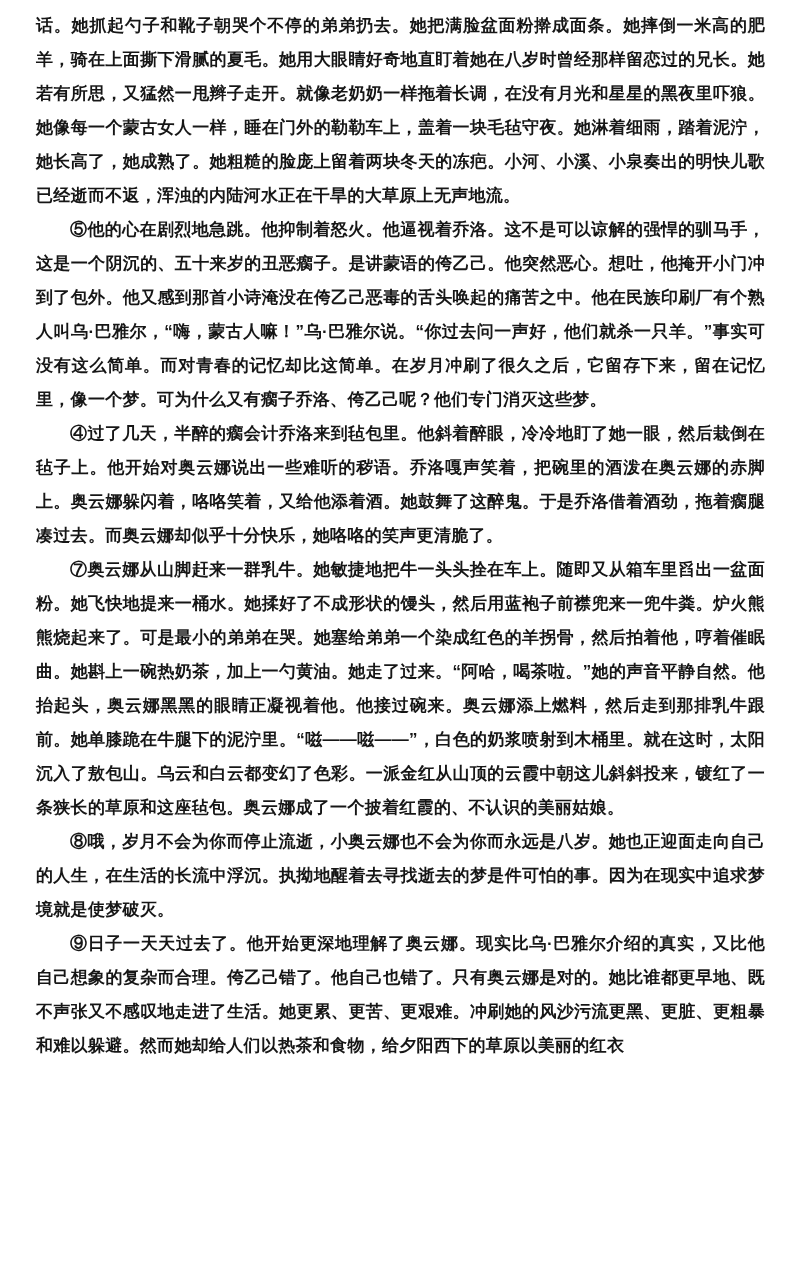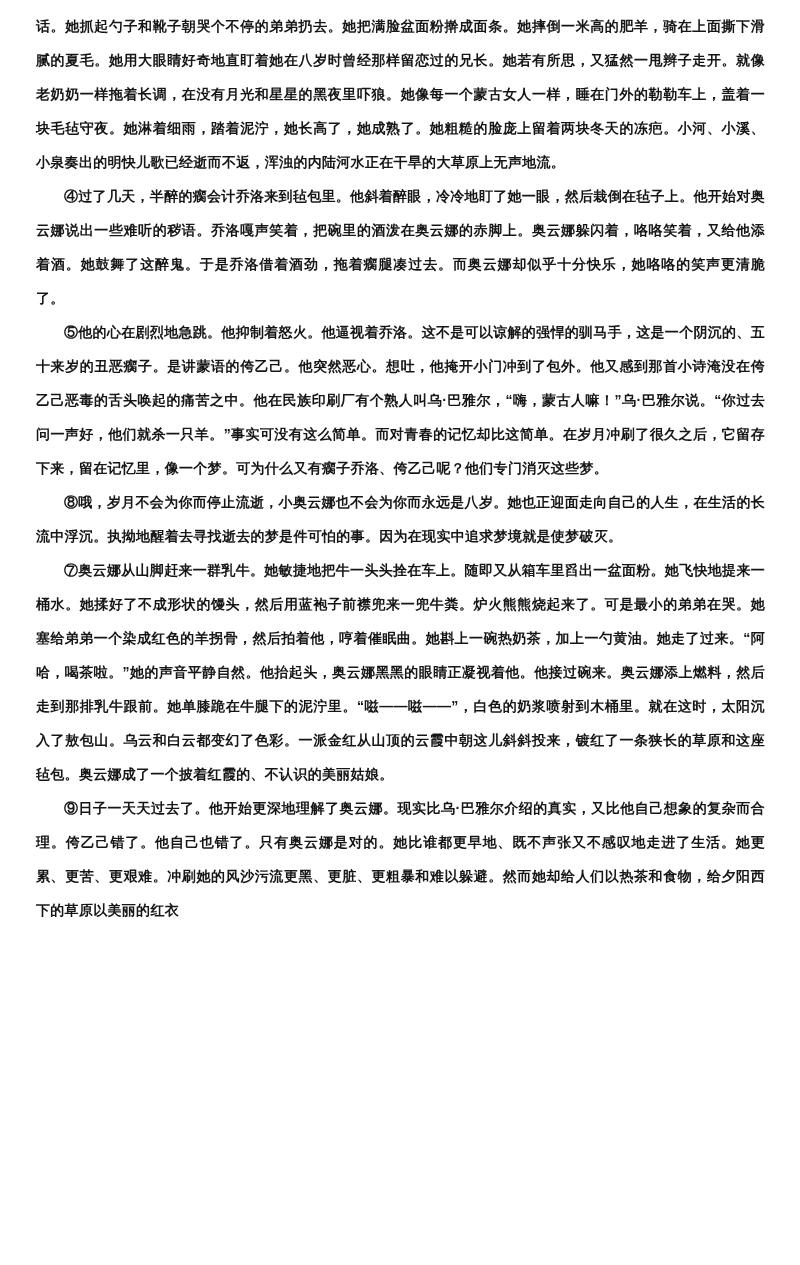--- a/index.html
+++ b/index.html
@@ -15,36 +15,36 @@
   }
   .page {
     box-sizing: border-box;
     width: 800px;
     height: 1265px;
     padding: 9px 35px 0 36px;
     background: #ffffff;
   }
   .para {
     margin: 0;
-    font-size: 14px;
+    font-size: 17px;
     line-height: 34px;
     font-weight: 700;
     color: #161616;
     text-align: justify;
     text-justify: inter-ideograph;
     letter-spacing: 0.3px;
     word-break: break-all;
   }
   .para.indent {
     text-indent: 2em;
   }
 </style>
 </head>
 <body>
 
 <div class="page">
   <p class="para">话。她抓起勺子和靴子朝哭个不停的弟弟扔去。她把满脸盆面粉擀成面条。她摔倒一米高的肥羊，骑在上面撕下滑腻的夏毛。她用大眼睛好奇地直盯着她在八岁时曾经那样留恋过的兄长。她若有所思，又猛然一甩辫子走开。就像老奶奶一样拖着长调，在没有月光和星星的黑夜里吓狼。她像每一个蒙古女人一样，睡在门外的勒勒车上，盖着一块毛毡守夜。她淋着细雨，踏着泥泞，她长高了，她成熟了。她粗糙的脸庞上留着两块冬天的冻疤。小河、小溪、小泉奏出的明快儿歌已经逝而不返，浑浊的内陆河水正在干旱的大草原上无声地流。</p>
+  <p class="para indent">⑤他的心在剧烈地急跳。他抑制着怒火。他逼视着乔洛。这不是可以谅解的强悍的驯马手，这是一个阴沉的、五十来岁的丑恶瘸子。是讲蒙语的侉乙己。他突然恶心。想吐，他掩开小门冲到了包外。他又感到那首小诗淹没在侉乙己恶毒的舌头唤起的痛苦之中。他在民族印刷厂有个熟人叫乌·巴雅尔，“嗨，蒙古人嘛！”乌·巴雅尔说。“你过去问一声好，他们就杀一只羊。”事实可没有这么简单。而对青春的记忆却比这简单。在岁月冲刷了很久之后，它留存下来，留在记忆里，像一个梦。可为什么又有瘸子乔洛、侉乙己呢？他们专门消灭这些梦。</p>
   <p class="para indent">④过了几天，半醉的瘸会计乔洛来到毡包里。他斜着醉眼，冷冷地盯了她一眼，然后栽倒在毡子上。他开始对奥云娜说出一些难听的秽语。乔洛嘎声笑着，把碗里的酒泼在奥云娜的赤脚上。奥云娜躲闪着，咯咯笑着，又给他添着酒。她鼓舞了这醉鬼。于是乔洛借着酒劲，拖着瘸腿凑过去。而奥云娜却似乎十分快乐，她咯咯的笑声更清脆了。</p>
-  <p class="para indent">⑤他的心在剧烈地急跳。他抑制着怒火。他逼视着乔洛。这不是可以谅解的强悍的驯马手，这是一个阴沉的、五十来岁的丑恶瘸子。是讲蒙语的侉乙己。他突然恶心。想吐，他掩开小门冲到了包外。他又感到那首小诗淹没在侉乙己恶毒的舌头唤起的痛苦之中。他在民族印刷厂有个熟人叫乌·巴雅尔，“嗨，蒙古人嘛！”乌·巴雅尔说。“你过去问一声好，他们就杀一只羊。”事实可没有这么简单。而对青春的记忆却比这简单。在岁月冲刷了很久之后，它留存下来，留在记忆里，像一个梦。可为什么又有瘸子乔洛、侉乙己呢？他们专门消灭这些梦。</p>
+  <p class="para indent">⑦奥云娜从山脚赶来一群乳牛。她敏捷地把牛一头头拴在车上。随即又从箱车里舀出一盆面粉。她飞快地提来一桶水。她揉好了不成形状的馒头，然后用蓝袍子前襟兜来一兜牛粪。炉火熊熊烧起来了。可是最小的弟弟在哭。她塞给弟弟一个染成红色的羊拐骨，然后拍着他，哼着催眠曲。她斟上一碗热奶茶，加上一勺黄油。她走了过来。“阿哈，喝茶啦。”她的声音平静自然。他抬起头，奥云娜黑黑的眼睛正凝视着他。他接过碗来。奥云娜添上燃料，然后走到那排乳牛跟前。她单膝跪在牛腿下的泥泞里。“嗞——嗞——”，白色的奶浆喷射到木桶里。就在这时，太阳沉入了敖包山。乌云和白云都变幻了色彩。一派金红从山顶的云霞中朝这儿斜斜投来，镀红了一条狭长的草原和这座毡包。奥云娜成了一个披着红霞的、不认识的美丽姑娘。</p>
   <p class="para indent">⑧哦，岁月不会为你而停止流逝，小奥云娜也不会为你而永远是八岁。她也正迎面走向自己的人生，在生活的长流中浮沉。执拗地醒着去寻找逝去的梦是件可怕的事。因为在现实中追求梦境就是使梦破灭。</p>
-  <p class="para indent">⑦奥云娜从山脚赶来一群乳牛。她敏捷地把牛一头头拴在车上。随即又从箱车里舀出一盆面粉。她飞快地提来一桶水。她揉好了不成形状的馒头，然后用蓝袍子前襟兜来一兜牛粪。炉火熊熊烧起来了。可是最小的弟弟在哭。她塞给弟弟一个染成红色的羊拐骨，然后拍着他，哼着催眠曲。她斟上一碗热奶茶，加上一勺黄油。她走了过来。“阿哈，喝茶啦。”她的声音平静自然。他抬起头，奥云娜黑黑的眼睛正凝视着他。他接过碗来。奥云娜添上燃料，然后走到那排乳牛跟前。她单膝跪在牛腿下的泥泞里。“嗞——嗞——”，白色的奶浆喷射到木桶里。就在这时，太阳沉入了敖包山。乌云和白云都变幻了色彩。一派金红从山顶的云霞中朝这儿斜斜投来，镀红了一条狭长的草原和这座毡包。奥云娜成了一个披着红霞的、不认识的美丽姑娘。</p>
   <p class="para indent">⑨日子一天天过去了。他开始更深地理解了奥云娜。现实比乌·巴雅尔介绍的真实，又比他自己想象的复杂而合理。侉乙己错了。他自己也错了。只有奥云娜是对的。她比谁都更早地、既不声张又不感叹地走进了生活。她更累、更苦、更艰难。冲刷她的风沙污流更黑、更脏、更粗暴和难以躲避。然而她却给人们以热茶和食物，给夕阳西下的草原以美丽的红衣</p>
 </div>
 
 </body></html>

